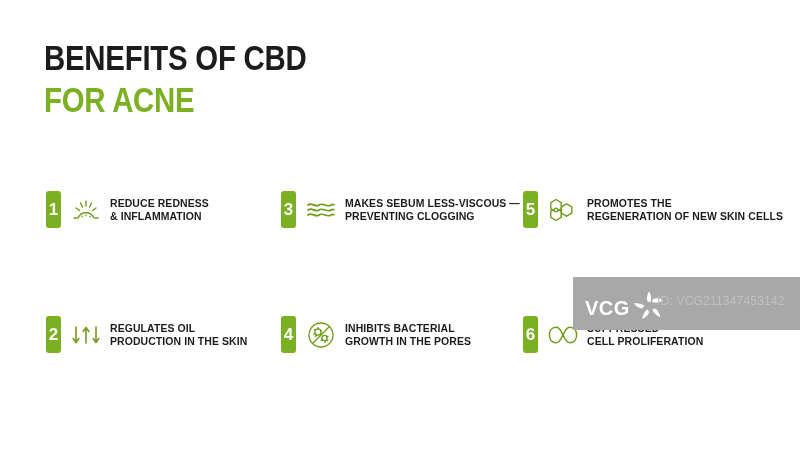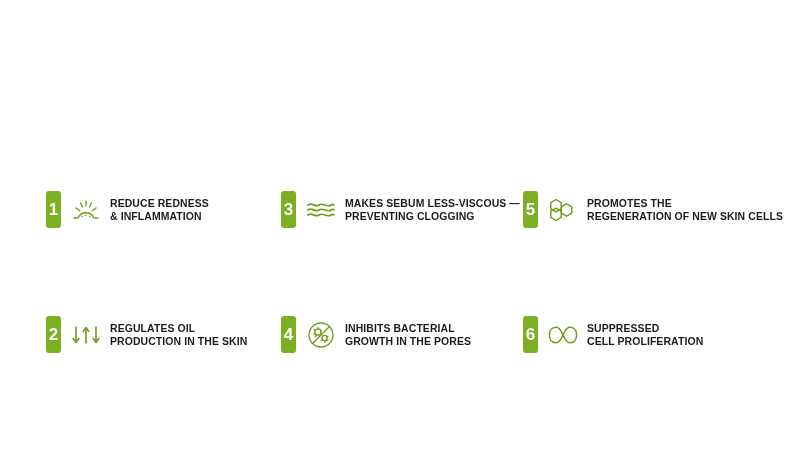--- a/index.html
+++ b/index.html
@@ -107,20 +107,24 @@
     line-height:14px;
     letter-spacing:0.2px;
     white-space:nowrap;
   }
 </style>
 </head>
 <body>
 
 <div class="canvas">
 
+  <div class="title-block">
+    <div class="title-line dark">BENEFITS OF CBD</div>
+    <div class="title-line green">FOR ACNE</div>
+  </div>
 
   <div class="items">
 
     <div class="item pos-1">
       <div class="badge">1</div>
       <div class="icon">
         <svg width="28" height="24" viewBox="0 0 28 24" fill="none" stroke="#6f9c18" stroke-width="1.4" stroke-linecap="round">
           <path d="M6 20 C9 13, 19 13, 22 20"></path>
           <line x1="14" y1="3" x2="14" y2="8"></line>
           <line x1="8.5" y1="5" x2="10.5" y2="9"></line>
@@ -221,14 +225,29 @@
         </svg>
       </div>
       <div class="label">
         <span>SUPPRESSED</span>
         <span>CELL PROLIFERATION</span>
       </div>
     </div>
 
   </div>
 
+  <div class="watermark">
+    <div class="wm-logo">
+      <span class="wm-vcg">VCG</span>
+      <span class="wm-burst">
+        <svg width="34" height="34" viewBox="0 0 34 34" fill="#ffffff">
+          <path d="M17 2.5 C19.3 6.2, 19.8 10.2, 18.3 13.4 L15.2 12.1 C14.6 8.6, 15.2 5.2, 17 2.5 Z"></path>
+          <path d="M31 11.5 C27.2 13.6, 23.3 14.2, 20.1 13.2 L21 10 C24.3 8.6, 27.9 9, 31 11.5 Z"></path>
+          <path d="M28.2 28.3 C24.2 26.6, 21.4 23.8, 20.3 20.6 L23.4 19.4 C26.1 21.7, 27.8 24.8, 28.2 28.3 Z"></path>
+          <path d="M10.2 30 C10.9 25.7, 12.7 22.2, 15.3 20.3 L17.2 23.1 C16.1 26.5, 13.6 28.9, 10.2 30 Z"></path>
+          <path d="M1.8 14.3 C6.1 13.8, 9.9 14.7, 12.4 16.8 L10.4 19.6 C6.9 19.3, 3.8 17.4, 1.8 14.3 Z"></path>
+        </svg>
+      </span>
+    </div>
+    <div class="wm-id">ID: VCG211347453142</div>
+  </div>
 
 </div>
 
 </body></html>

